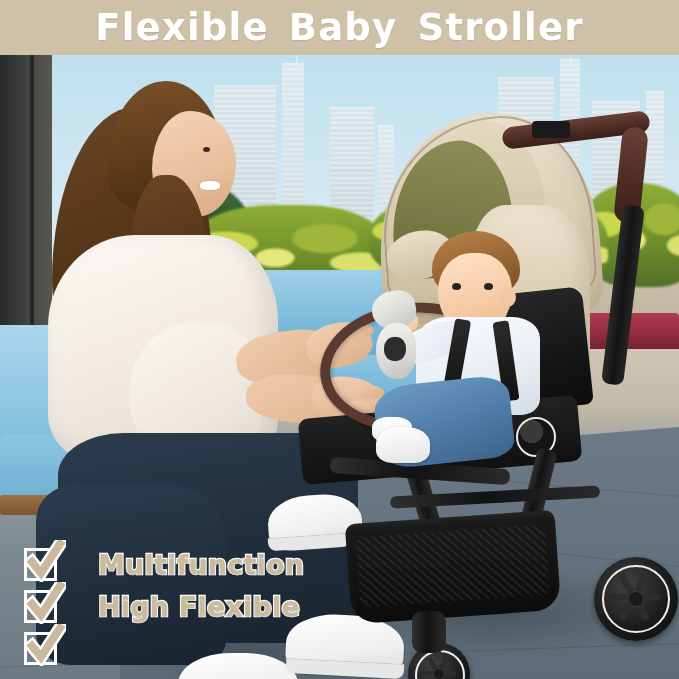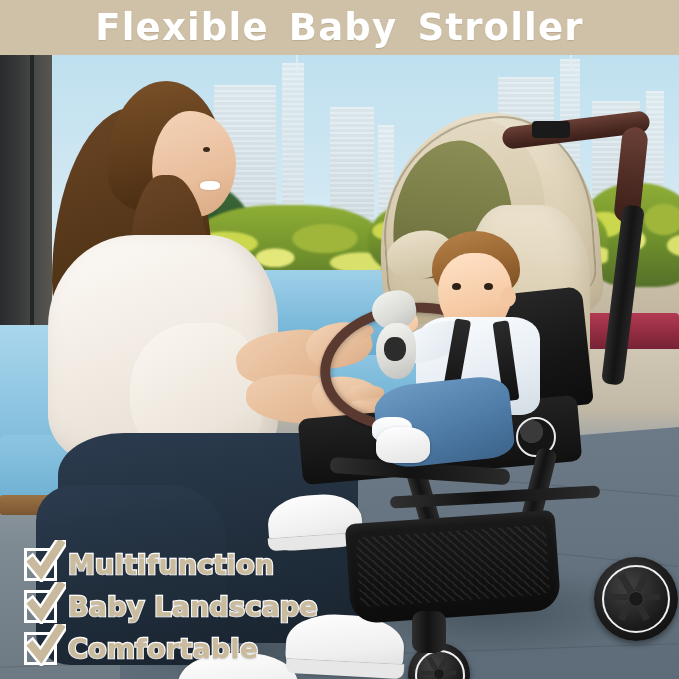--- a/index.html
+++ b/index.html
@@ -370,20 +370,21 @@
     color:#cbbb9d;
     font-size:27px;
     font-weight:bold;
     line-height:1;
     white-space:nowrap;
     font-family:"DejaVu Sans", sans-serif;
     letter-spacing:.2px;
     -webkit-text-stroke:2.6px #ffffff;
     paint-order:stroke fill;
     text-shadow:0 1px 2px rgba(60,55,45,.35);
+    margin-left:30px;
   }
 </style>
 </head>
 <body>
 
 <div id="page">
 
   <div id="banner">
     <div id="banner-title">Flexible Baby Stroller</div>
   </div>
@@ -535,29 +536,28 @@
       <span class="feature-label">Multifunction</span>
     </div>
 
     <div class="feature-row">
       <span class="checkbox">
         <svg class="tick" viewBox="0 0 40 42">
           <path d="M6 22 L15 33 L34 4" fill="none" stroke="#ffffff" stroke-width="13" stroke-linecap="square" stroke-linejoin="miter"></path>
           <path d="M6 22 L15 33 L34 4" fill="none" stroke="#c9b99d" stroke-width="8" stroke-linecap="square" stroke-linejoin="miter"></path>
         </svg>
       </span>
-      <span class="feature-label">Baby Landscape</span>
+      <span class="feature-label">High Flexible</span>
     </div>
 
 
     <div class="feature-row">
       <span class="checkbox">
         <svg class="tick" viewBox="0 0 40 42">
           <path d="M6 22 L15 33 L34 4" fill="none" stroke="#ffffff" stroke-width="13" stroke-linecap="square" stroke-linejoin="miter"></path>
           <path d="M6 22 L15 33 L34 4" fill="none" stroke="#c9b99d" stroke-width="8" stroke-linecap="square" stroke-linejoin="miter"></path>
         </svg>
       </span>
-      <span class="feature-label">Comfortable</span>
     </div>
 
   </div>
 
 </div>
 
 </body></html>

